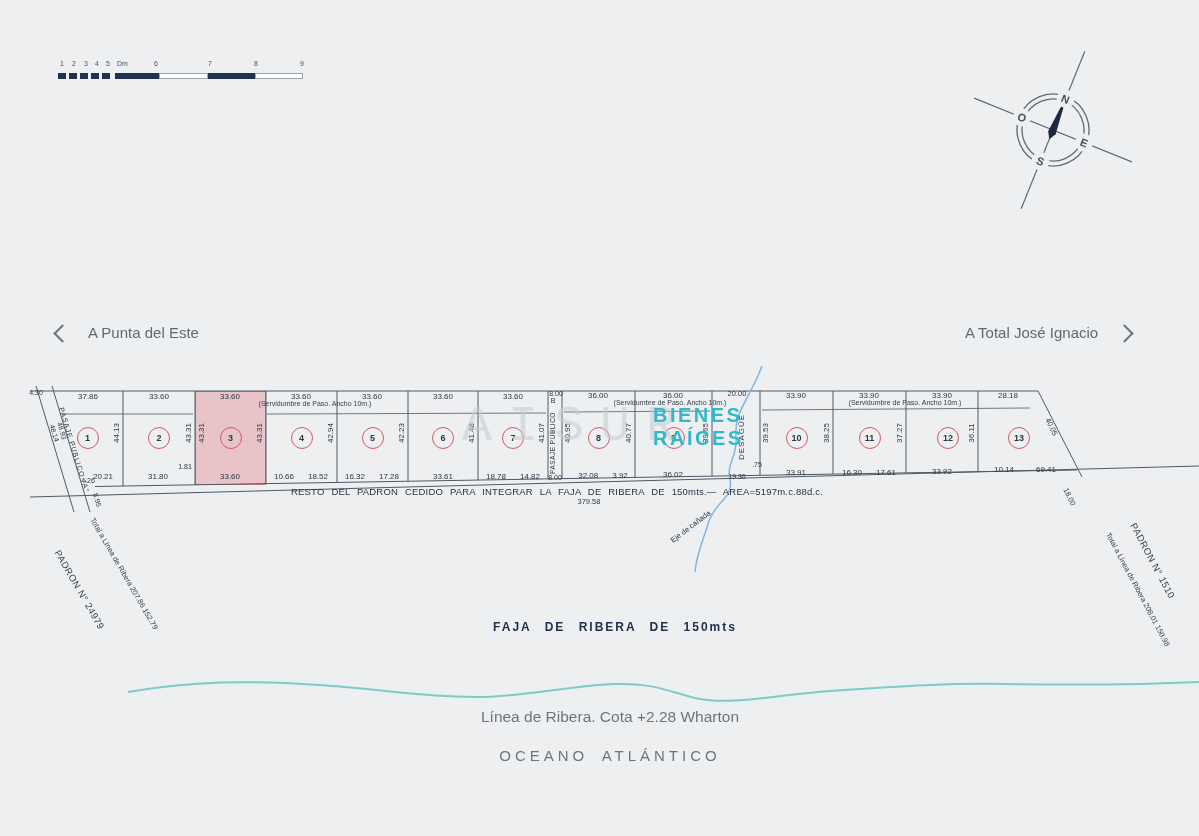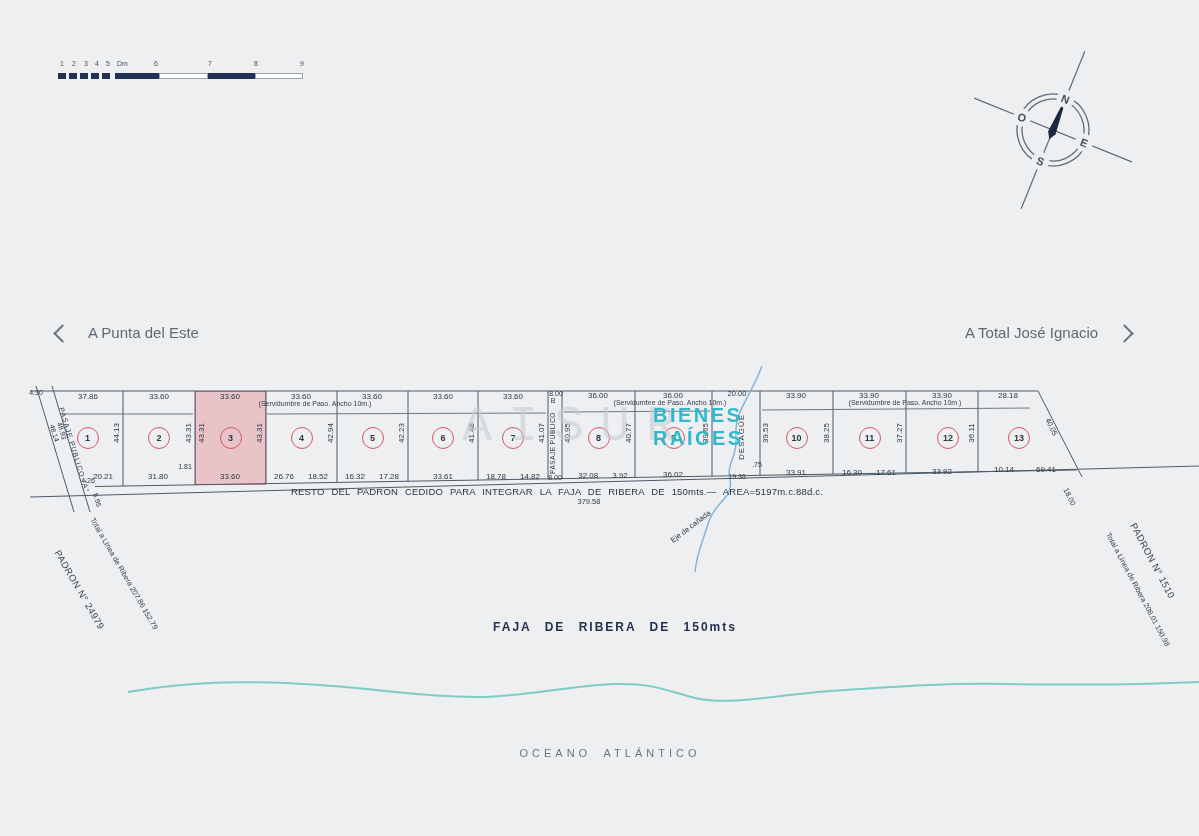--- a/index.html
+++ b/index.html
@@ -26,21 +26,21 @@
   .chev.left{transform:rotate(45deg);}
   .chev.right{transform:rotate(-135deg);}
   .wm-big{position:absolute;left:462px;top:398px;font-family:Liberation Mono, monospace;font-size:50px;
           letter-spacing:16px;color:#c6ccd2;opacity:.55;pointer-events:none;}
   .wm-brand{position:absolute;left:653px;top:404px;font-size:20px;line-height:1.15;font-weight:800;
             color:#2fb9ca;letter-spacing:2.5px;pointer-events:none;}
   .resto{font-size:9.5px;letter-spacing:.2px;word-spacing:4px;color:#2b3440;}
   .faja{position:absolute;left:455px;top:620px;width:320px;text-align:center;font-size:12px;font-weight:bold;
         color:#223050;letter-spacing:2px;word-spacing:8px;}
   .coast-line{position:absolute;left:400px;top:708px;width:420px;text-align:center;font-size:15.5px;color:#6b7580;}
-  .ocean{position:absolute;left:400px;top:747px;width:420px;text-align:center;font-size:11px;color:#6b7580;
+  .ocean{position:absolute;left:400px;top:747px;width:420px;text-align:center;font-size:15px;color:#6b7580;
          letter-spacing:4px;word-spacing:6px;}
   .serv{font-size:7px;color:#333c48;}
 </style>
 </head>
 <body>
 
 <div class="canvas">
 
   <div class="scalebar">
     <span class="t" style="left:4px">1</span>
@@ -198,21 +198,21 @@
   <span class="lbl vert" style="left:827px;top:433px">38.25</span>
   <span class="lbl vert" style="left:900px;top:433px">37.27</span>
   <span class="lbl vert" style="left:972px;top:433px">36.11</span>
   <span class="lbl s75" style="left:1051px;top:427px;transform:translate(-50%,-50%) rotate(64deg)">40.05</span>
   <span class="lbl s75" style="left:1069px;top:497px;transform:translate(-50%,-50%) rotate(64deg)">18.00</span>
 
   <span class="lbl" style="left:103px;top:477px">20.21</span>
   <span class="lbl" style="left:158px;top:477px">31.80</span>
   <span class="lbl s7" style="left:185px;top:467px">1.81</span>
   <span class="lbl" style="left:230px;top:477px">33.60</span>
-  <span class="lbl pair" style="left:301px;top:477px"><span>26.76</span><span>18.52</span></span>
+  <span class="lbl pair" style="left:301px;top:477px"><span>10.66</span><span>18.52</span></span>
   <span class="lbl pair" style="left:372px;top:477px"><span>16.32</span><span>17.28</span></span>
   <span class="lbl" style="left:443px;top:477px">33.61</span>
   <span class="lbl pair" style="left:513px;top:477px"><span>18.78</span><span>14.82</span></span>
   <span class="lbl s7" style="left:555px;top:478px">8.00</span>
   <span class="lbl pair" style="left:603px;top:476px"><span>32.08</span><span>3.92</span></span>
   <span class="lbl" style="left:673px;top:475px">36.02</span>
   <span class="lbl s7" style="left:737px;top:477px">19.36</span>
   <span class="lbl s7" style="left:757px;top:465px">.75</span>
   <span class="lbl" style="left:796px;top:473px">33.91</span>
   <span class="lbl pair" style="left:869px;top:473px"><span>16.30</span><span>17.61</span></span>
@@ -232,18 +232,19 @@
   <span class="lbl s75" style="left:589px;top:502px">379.58</span>
 
   <span class="lbl s75" style="left:691px;top:527px;transform:translate(-50%,-50%) rotate(-37deg)">Eje de cañada</span>
 
   <span class="diag" style="left:96px;top:516px;transform:rotate(60deg)">Total a Línea de Ribera 207.86   152.79</span>
   <span class="diag" style="left:62px;top:548px;transform:rotate(60deg);font-size:9.5px;letter-spacing:.5px">PADRON N° 24979</span>
   <span class="diag" style="left:1138px;top:521px;transform:rotate(62deg);font-size:9.5px;letter-spacing:.5px">PADRON N° 1510</span>
   <span class="diag" style="left:1112px;top:531px;transform:rotate(62deg)">Total a Línea de Ribera 208.01   150.98</span>
 
   <div class="faja">FAJA DE RIBERA DE 150mts</div>
+  <div class="coast-line">Línea de Ribera. Cota +2.28 Wharton</div>
   <div class="ocean">OCEANO ATLÁNTICO</div>
 
   <div class="wm-big">AISUR</div>
   <div class="wm-brand"><span>BIENES</span><br><span>RAÍCES</span></div>
 
 </div>
 
 </body></html>

